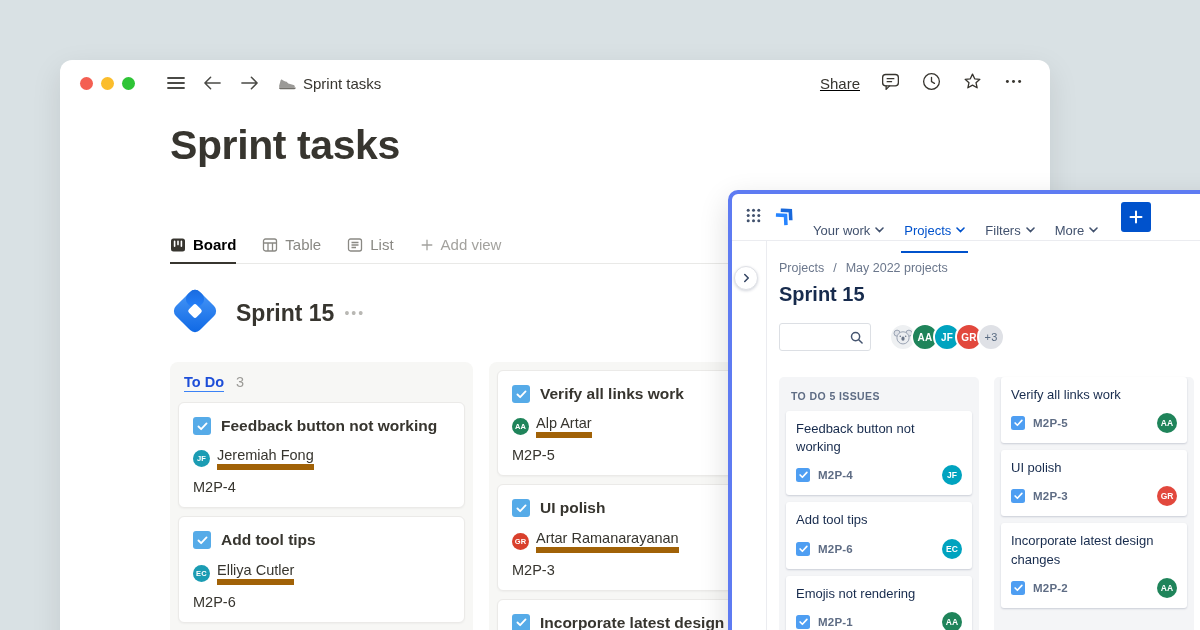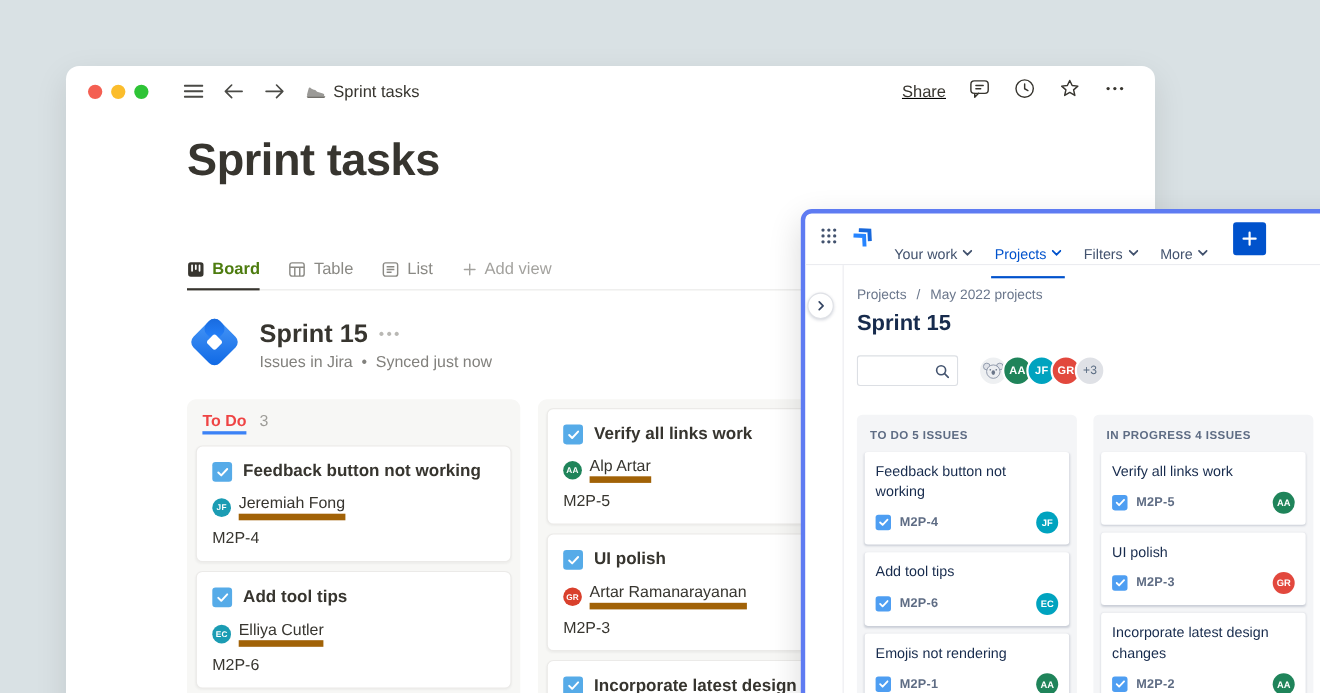--- a/index.html
+++ b/index.html
@@ -19,31 +19,31 @@
   .traffic{display:flex;gap:8px;margin-right:32px;}
   .dot{width:13px;height:13px;border-radius:50%;}
   .dot.r{background:#f45f52}.dot.y{background:#fbbd2c}.dot.g{background:#2ec436}
   .n-tb-icon{display:flex;align-items:center;justify-content:center;margin-right:18px;}
   .n-tb-title{font-size:15px;color:#37352f;margin-left:6px;font-weight:400;}
   .n-tb-right{margin-left:auto;display:flex;align-items:center;gap:20px;text-decoration:underline;}
   .n-share{font-size:15px;color:#37352f;}
   .n-h1{margin:16px 0 0 110px;font-size:41px;font-weight:700;color:#37352f;letter-spacing:-.4px;}
   .n-tabs{margin:24px 0 0 110px;width:865px;border-bottom:1px solid #e9e9e7;display:flex;align-items:flex-end;gap:26px;}
   .n-tab{display:flex;align-items:center;gap:7px;font-size:15px;color:#8a8984;padding-bottom:9px;border-bottom:2.5px solid transparent;margin-bottom:-1px;}
-  .n-tab.active{color:#4d7c0f;font-weight:600;border-bottom-color:#37352f;}
+  .n-tab.active{color:#000000;font-weight:600;border-bottom-color:#37352f;}
   .n-tab.addview{color:#a3a29e;margin-top:43px;}
   .n-dbheader{margin:22px 0 0 110px;display:flex;align-items:center;gap:16px;}
   .n-dbtitlerow{display:flex;align-items:center;gap:10px;}
   .n-dbtitle{font-size:23px;font-weight:700;color:#37352f;}
   .n-dbmore{font-size:14px;color:#b9b8b4;letter-spacing:2px;}
   .n-dbsub{margin-top:5px;font-size:14.5px;color:#82817d;display:flex;gap:8px;align-items:center;}
   .n-board{margin:22px 0 0 110px;display:flex;gap:16px;}
   .n-col{width:303px;background:#f7f7f5;border-radius:8px;padding:8px;box-sizing:border-box;height:330px;}
   .n-colhead{padding:4px 6px 10px;font-size:14.5px;display:flex;align-items:baseline;}
-  .n-colname{color:#ef4444;font-weight:600;border-bottom:3px solid #3b82f6;padding-bottom:1px;}
+  .n-colname{color:#1d4ed8;font-weight:600;border-bottom:1px solid #3b82f6;padding-bottom:1px;}
   .n-colcount{color:#9c9b97;margin-left:12px;}
   .n-card{background:#fff;border:1px solid #ebeae8;border-radius:6px;box-shadow:0 1px 2px rgba(15,15,15,.04);padding:12px 14px;margin-bottom:8px;}
   .n-cardtitle{display:flex;align-items:flex-start;gap:10px;font-size:15.5px;font-weight:600;color:#37352f;line-height:1.45;}
   .n-check{flex:none;width:18px;height:18px;border-radius:3px;display:flex;align-items:center;justify-content:center;margin-top:2px;}
   .n-person{margin-top:10px;display:flex;align-items:center;gap:7px;font-size:14.5px;color:#37352f;}
   .n-avatar{width:17px;height:17px;border-radius:50%;color:#fff;font-size:7.5px;font-weight:700;display:flex;align-items:center;justify-content:center;letter-spacing:.2px;}
   .n-personname{border-bottom:6px solid #a16207;padding-bottom:1px;text-align:right;}
   .n-id{margin-top:9px;font-size:14.5px;color:#37352f;}
   
   .jira{
@@ -191,25 +191,20 @@
           <rect x="8" y="8" width="17" height="17" rx="7" fill="url(#jg2)"></rect>
           <rect x="19.5" y="19.5" width="11" height="11" rx="2.5" fill="#fff"></rect>
         </g>
       </svg>
     </span>
     <div>
       <div class="n-dbtitlerow">
         <span class="n-dbtitle">Sprint 15</span>
         <span class="n-dbmore">•••</span>
       </div>
-      <div class="n-dbsub">
-        <span>Issues in Jira</span>
-        <span>•</span>
-        <span>Synced just now</span>
-      </div>
     </div>
   </div>
 
   <div class="n-board">
 
     <div class="n-col">
       <div class="n-colhead">
         <span class="n-colname">To Do</span>
         <span class="n-colcount">3</span>
       </div>
@@ -436,21 +431,20 @@
                   </svg>
                 </span>
               <span class="j-cardid">M2P-1</span>
               <span class="j-cardav" style="background-color: rgb(31, 132, 90);">AA</span>
             </div>
           </div>
 
         </div>
 
         <div class="j-col">
-          <div class="j-colhead">IN PROGRESS 4 ISSUES</div>
           <div class="j-card">
             <div class="j-cardtitle">Verify all links work</div>
             <div class="j-meta">
               <span class="j-check" style="background-color: rgb(78, 158, 242);">
                   <svg width="9" height="8" viewBox="0 0 12 10" fill="none" stroke="#fff" stroke-width="2.2" stroke-linecap="round" stroke-linejoin="round">
                     <path d="M1.5 5l3 3 6-6.5"></path>
                   </svg>
                 </span>
               <span class="j-cardid">M2P-5</span>
               <span class="j-cardav" style="background-color: rgb(31, 132, 90);">AA</span>

